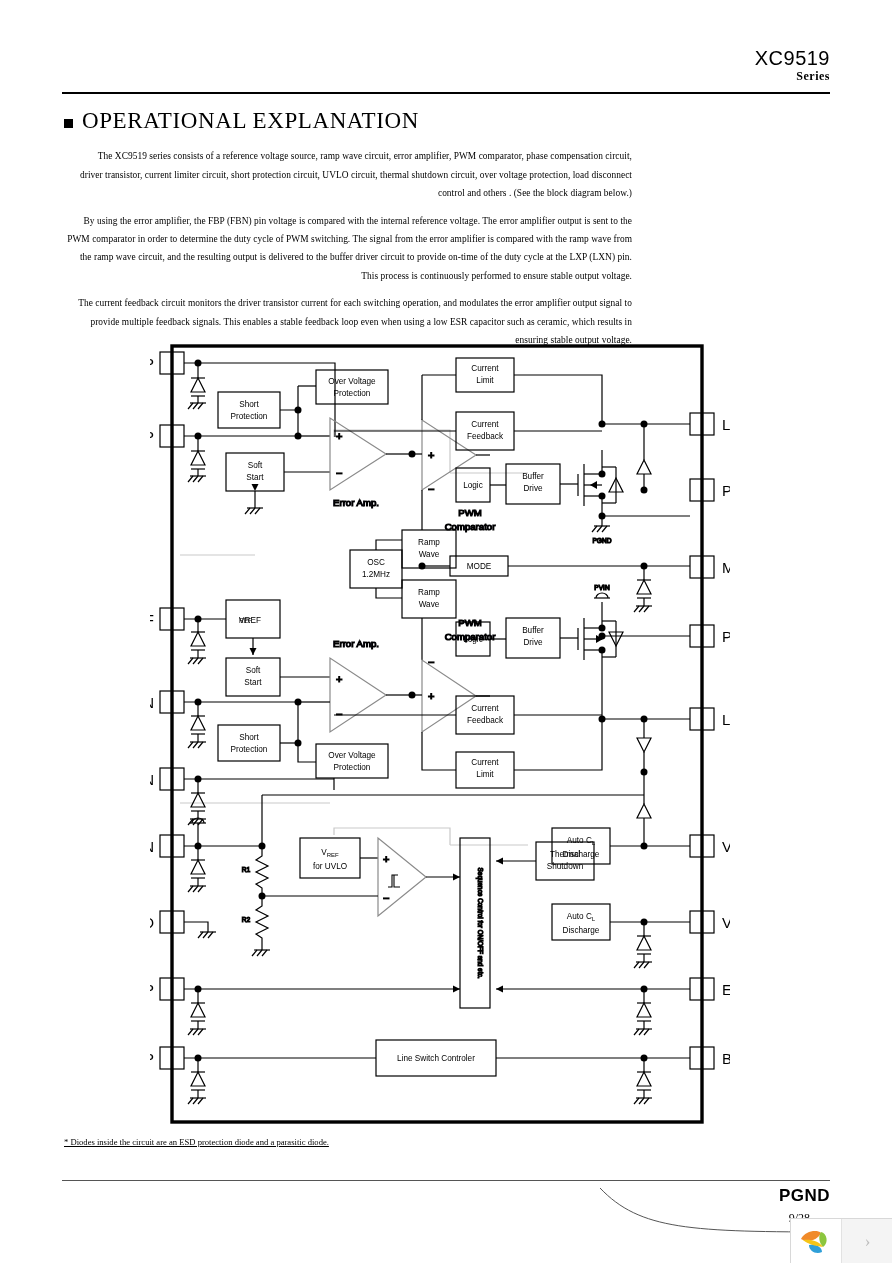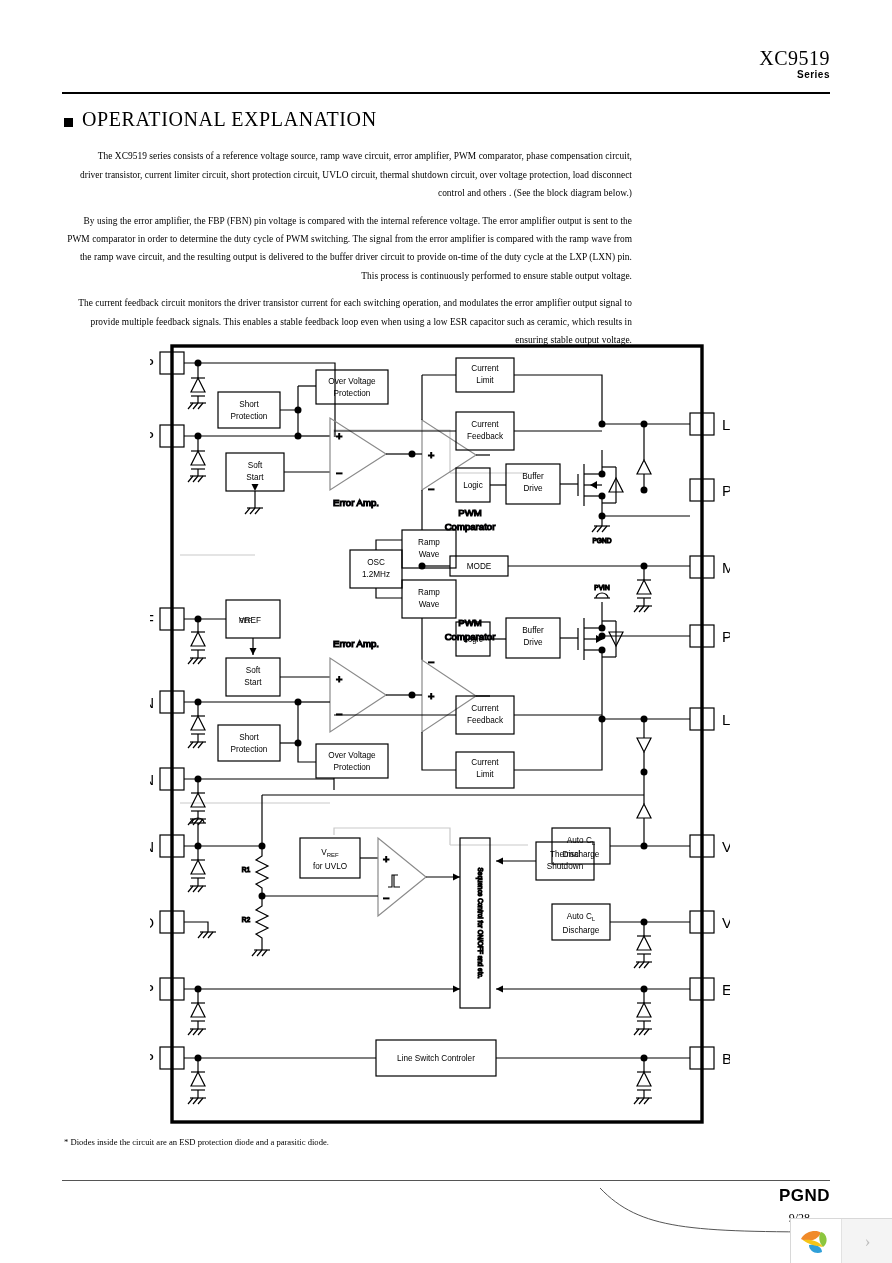--- a/index.html
+++ b/index.html
@@ -1,39 +1,39 @@
 <!DOCTYPE html>
 <html><head>
 <meta charset="utf-8">
 <style>
   html,body{margin:0;padding:0;background:#ffffff;}
   body{width:892px;height:1263px;position:relative;font-family:"Liberation Serif",serif;color:#000;}
   .page{position:absolute;left:0;top:0;width:892px;height:1263px;overflow:hidden;}
 
   
-  .hdr-title{position:absolute;right:62px;top:47px;font-family:Liberation Serif, serif;
+  .hdr-title{position:absolute;right:62px;top:47px;font-family:Liberation Sans, sans-serif;
              font-size:20px;letter-spacing:.5px;}
-  .hdr-series{position:absolute;right:62px;top:69px;font-family:Liberation Sans, sans-serif;
-              font-size:10px;font-weight:bold;letter-spacing:.5px;}
+  .hdr-series{position:absolute;right:62px;top:69px;font-family:Liberation Serif, serif;
+              font-size:12px;font-weight:bold;letter-spacing:.5px;}
   .hdr-rule{position:absolute;left:62px;top:92px;width:768px;height:2px;background:#000;}
 
   
   .sec{position:absolute;left:64px;top:108px;display:flex;align-items:center;}
   .sec .bullet{width:9px;height:9px;background:#000;margin-right:9px;margin-top:5px;}
-  .sec .txt{font-family:"Liberation Serif",serif;font-size:20px;letter-spacing:.6px;text-align:center;}
+  .sec .txt{font-family:"Liberation Serif",serif;font-size:23px;letter-spacing:.6px;text-align:center;}
 
   
   .body-block{position:absolute;left:62px;top:138px;width:570px;}
   .para{font-family:"Liberation Serif",serif;font-size:9.4px;line-height:18.3px;
         letter-spacing:.05px;text-align:right;}
   .para.ind{text-indent:14px;}
 
   
   .footnote{position:absolute;left:64px;top:1137px;font-family:"Liberation Serif",serif;
-            font-size:8.6px;}
+            font-size:8.6px;text-decoration:underline;}
 
   
   .foot-rule{position:absolute;left:62px;top:1180px;width:768px;height:1px;background:#555;}
   .foot-curve{position:absolute;left:600px;top:1180px;width:240px;height:60px;}
   .brand{position:absolute;right:62px;top:1186px;font-family:"Liberation Sans",sans-serif;
          font-size:17px;font-weight:bold;letter-spacing:.5px;}
   .pageno{position:absolute;right:82px;top:1211px;font-family:"Liberation Serif",serif;font-size:12px;}
   .viewer{position:absolute;left:790px;top:1218px;width:102px;height:45px;background:#f4f4f4;
           border:1px solid #d8d8d8;display:flex;}
   .viewer .logo{width:50px;height:100%;border-right:1px solid #e2e2e2;position:relative;background:#fff;}

